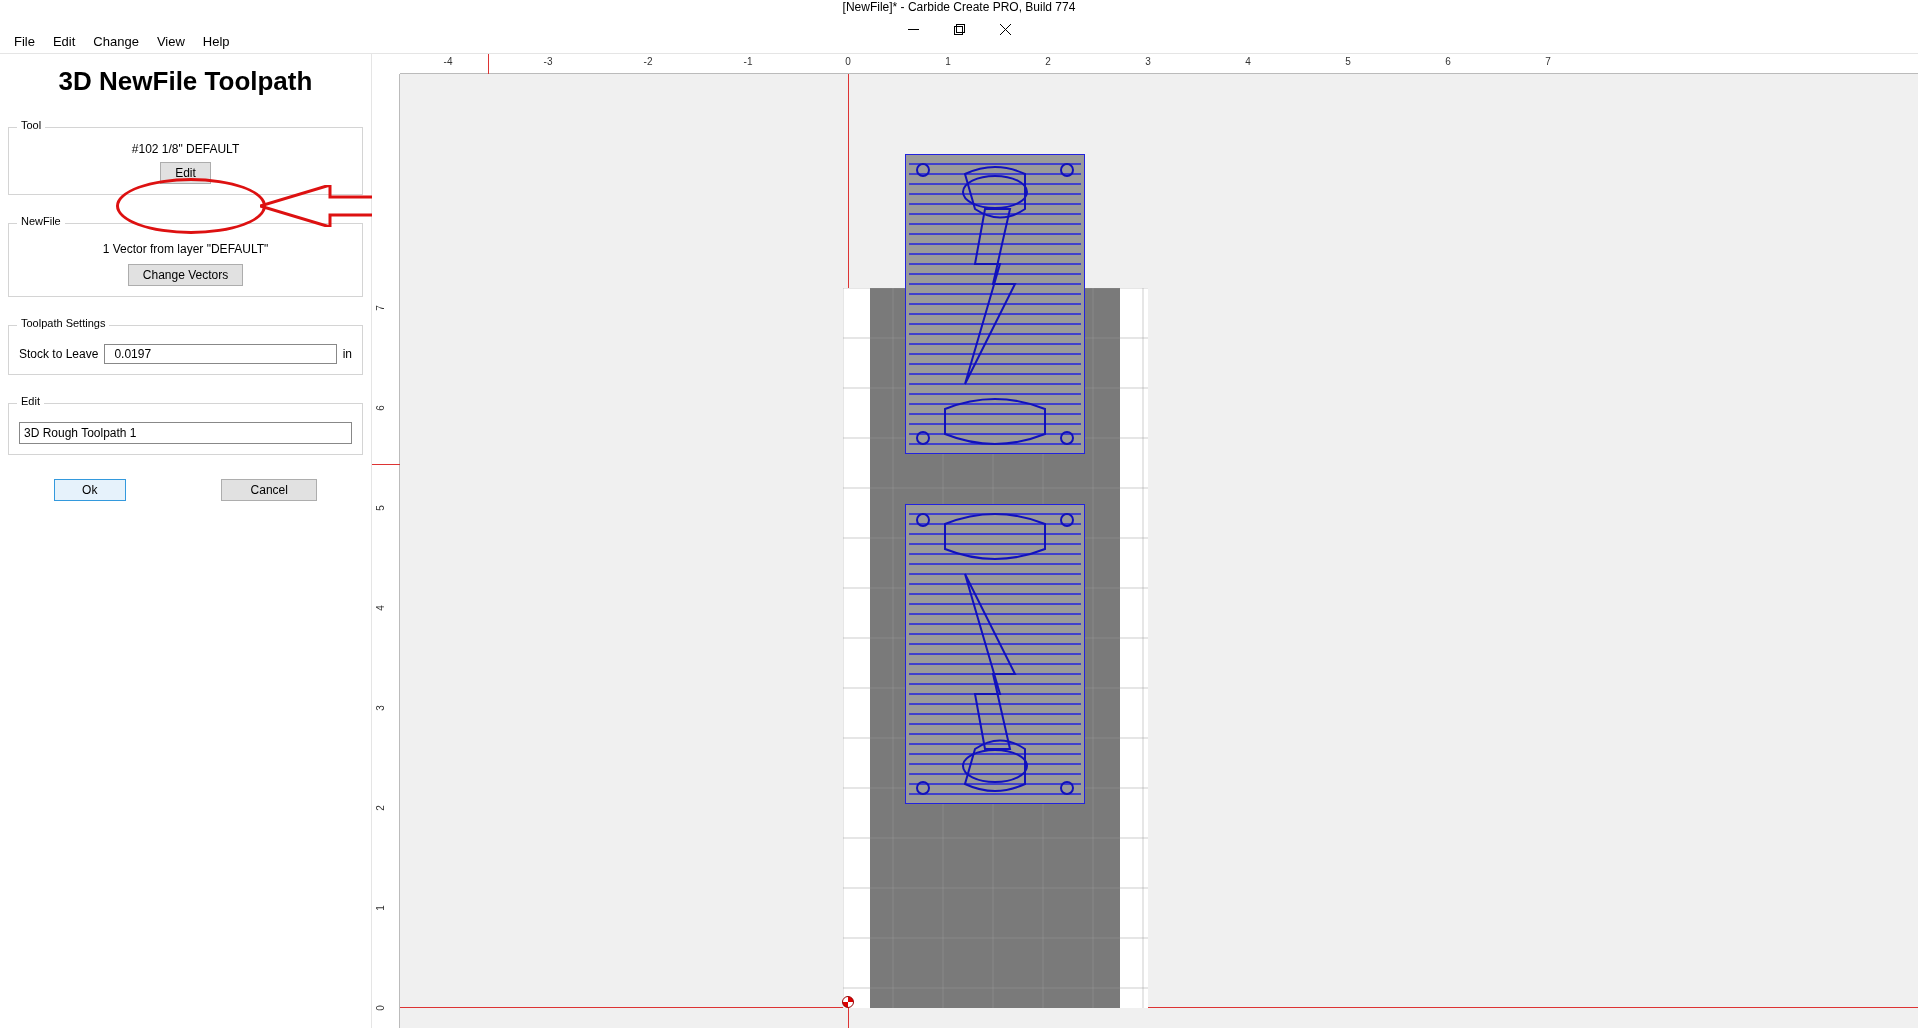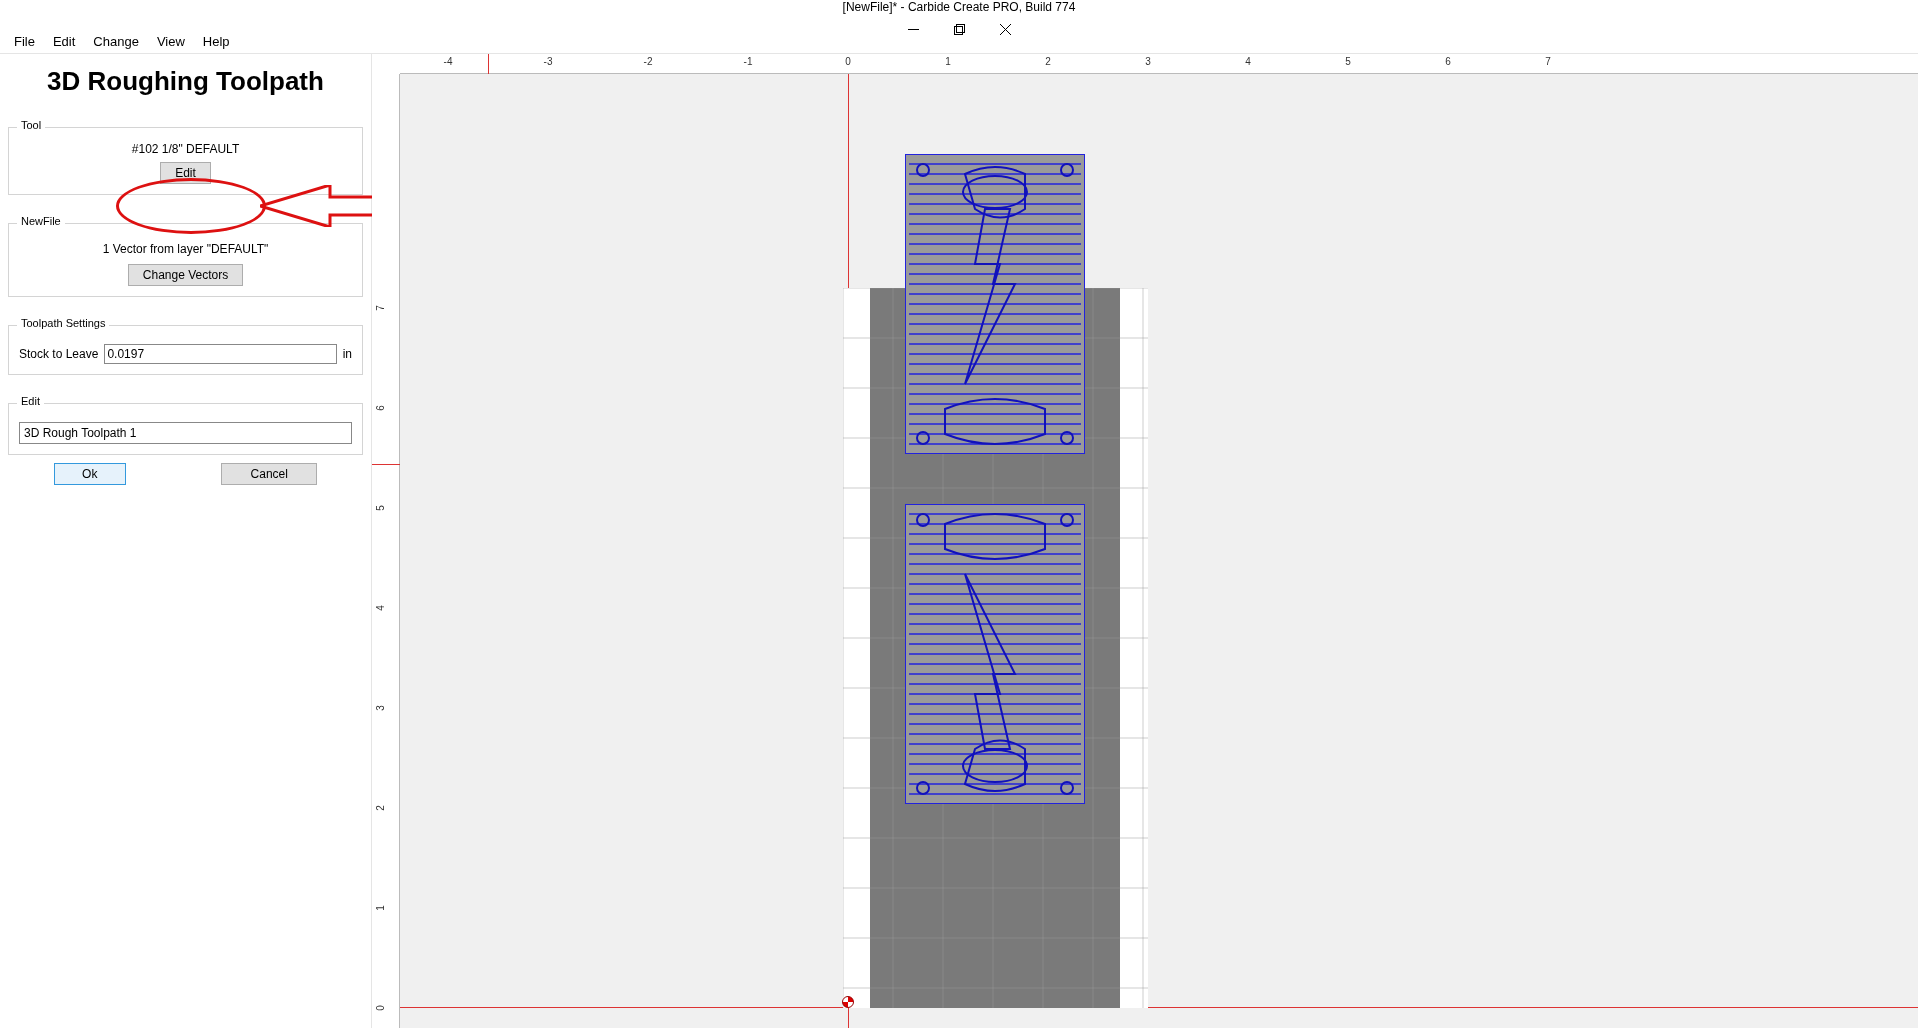--- a/index.html
+++ b/index.html
@@ -101,36 +101,36 @@
   border: 1px solid #adadad;
   cursor: pointer;
 }
 .center-row { text-align: center; }
 .vectors-text { text-align:center; font-size:12px; margin: 4px 0 8px; }
 .row { display:flex; align-items:center; gap:6px; margin-top:4px;justify-content:center;}
 .row label { font-size:12px; }
 .row input[type=text] {
   flex:1;
   border:1px solid #888;
-  padding:2px 2px;
+  padding:2px 9px;
   font-size:12px;
   height:20px;
 }
 .name-input {
   width: 100%;
   border:1px solid #888;
   padding:2px 4px;
   font-size:12px;
   height:22px;
   margin-top:4px;
 }
 .action-row {
   display:flex;
   justify-content: space-around;
-  margin-top: 0;
+  margin-top: 16px;
 }
 .ok-btn {
   width: 72px;
   padding: 3px 0;
   background: #e6f2fb;
   border: 1px solid #3399dd;
   cursor:pointer;
   font-size:12px;
 }
 .cancel-btn {
@@ -238,21 +238,21 @@
   <div class="menu-item">File</div>
   <div class="menu-item">Edit</div>
   <div class="menu-item">Change</div>
   <div class="menu-item">View</div>
   <div class="menu-item">Help</div>
 </div>
 
 <div class="main-area">
 
   <div class="left-panel">
-    <div class="panel-title">3D Roughing Toolpath</div>
+    <div class="panel-title">3D NewFile Toolpath</div>
 
     <div class="groupbox">
       <div class="legend">Tool</div>
       <div class="tool-info">#102 1/8" DEFAULT</div>
       <div class="center-row">
         <button class="btn">Edit</button>
       </div>
     </div>
 
     <div class="groupbox">

